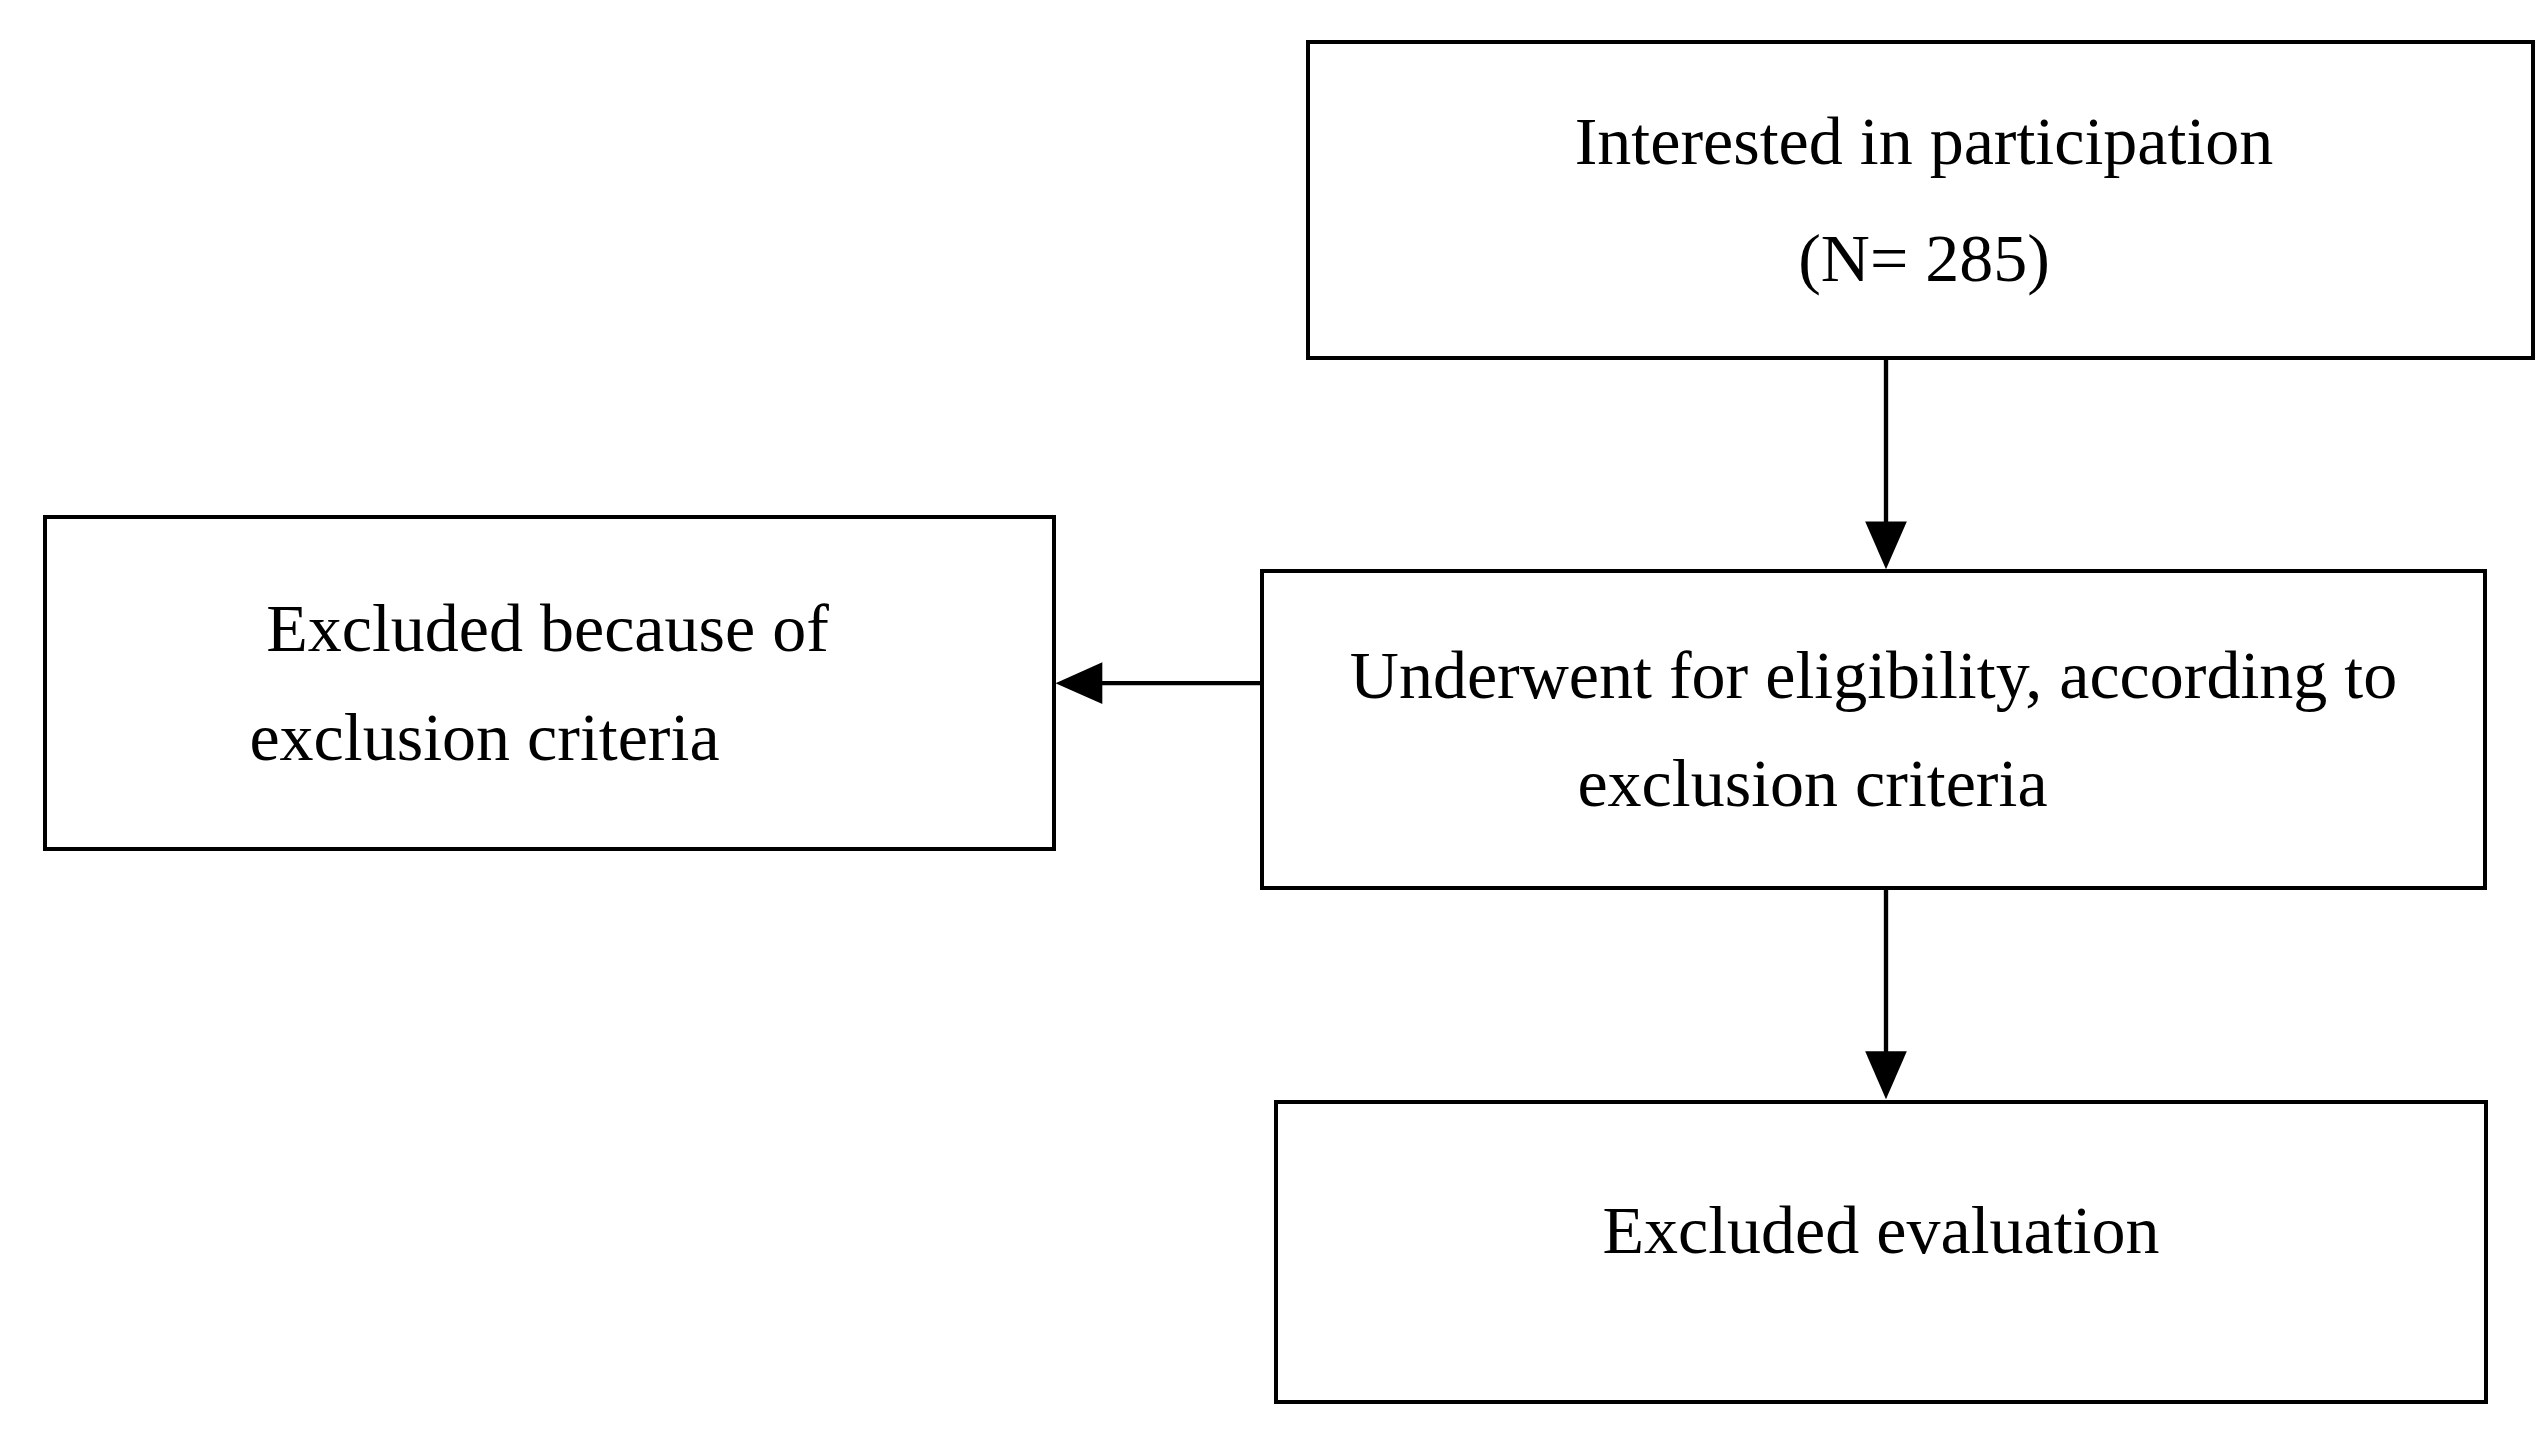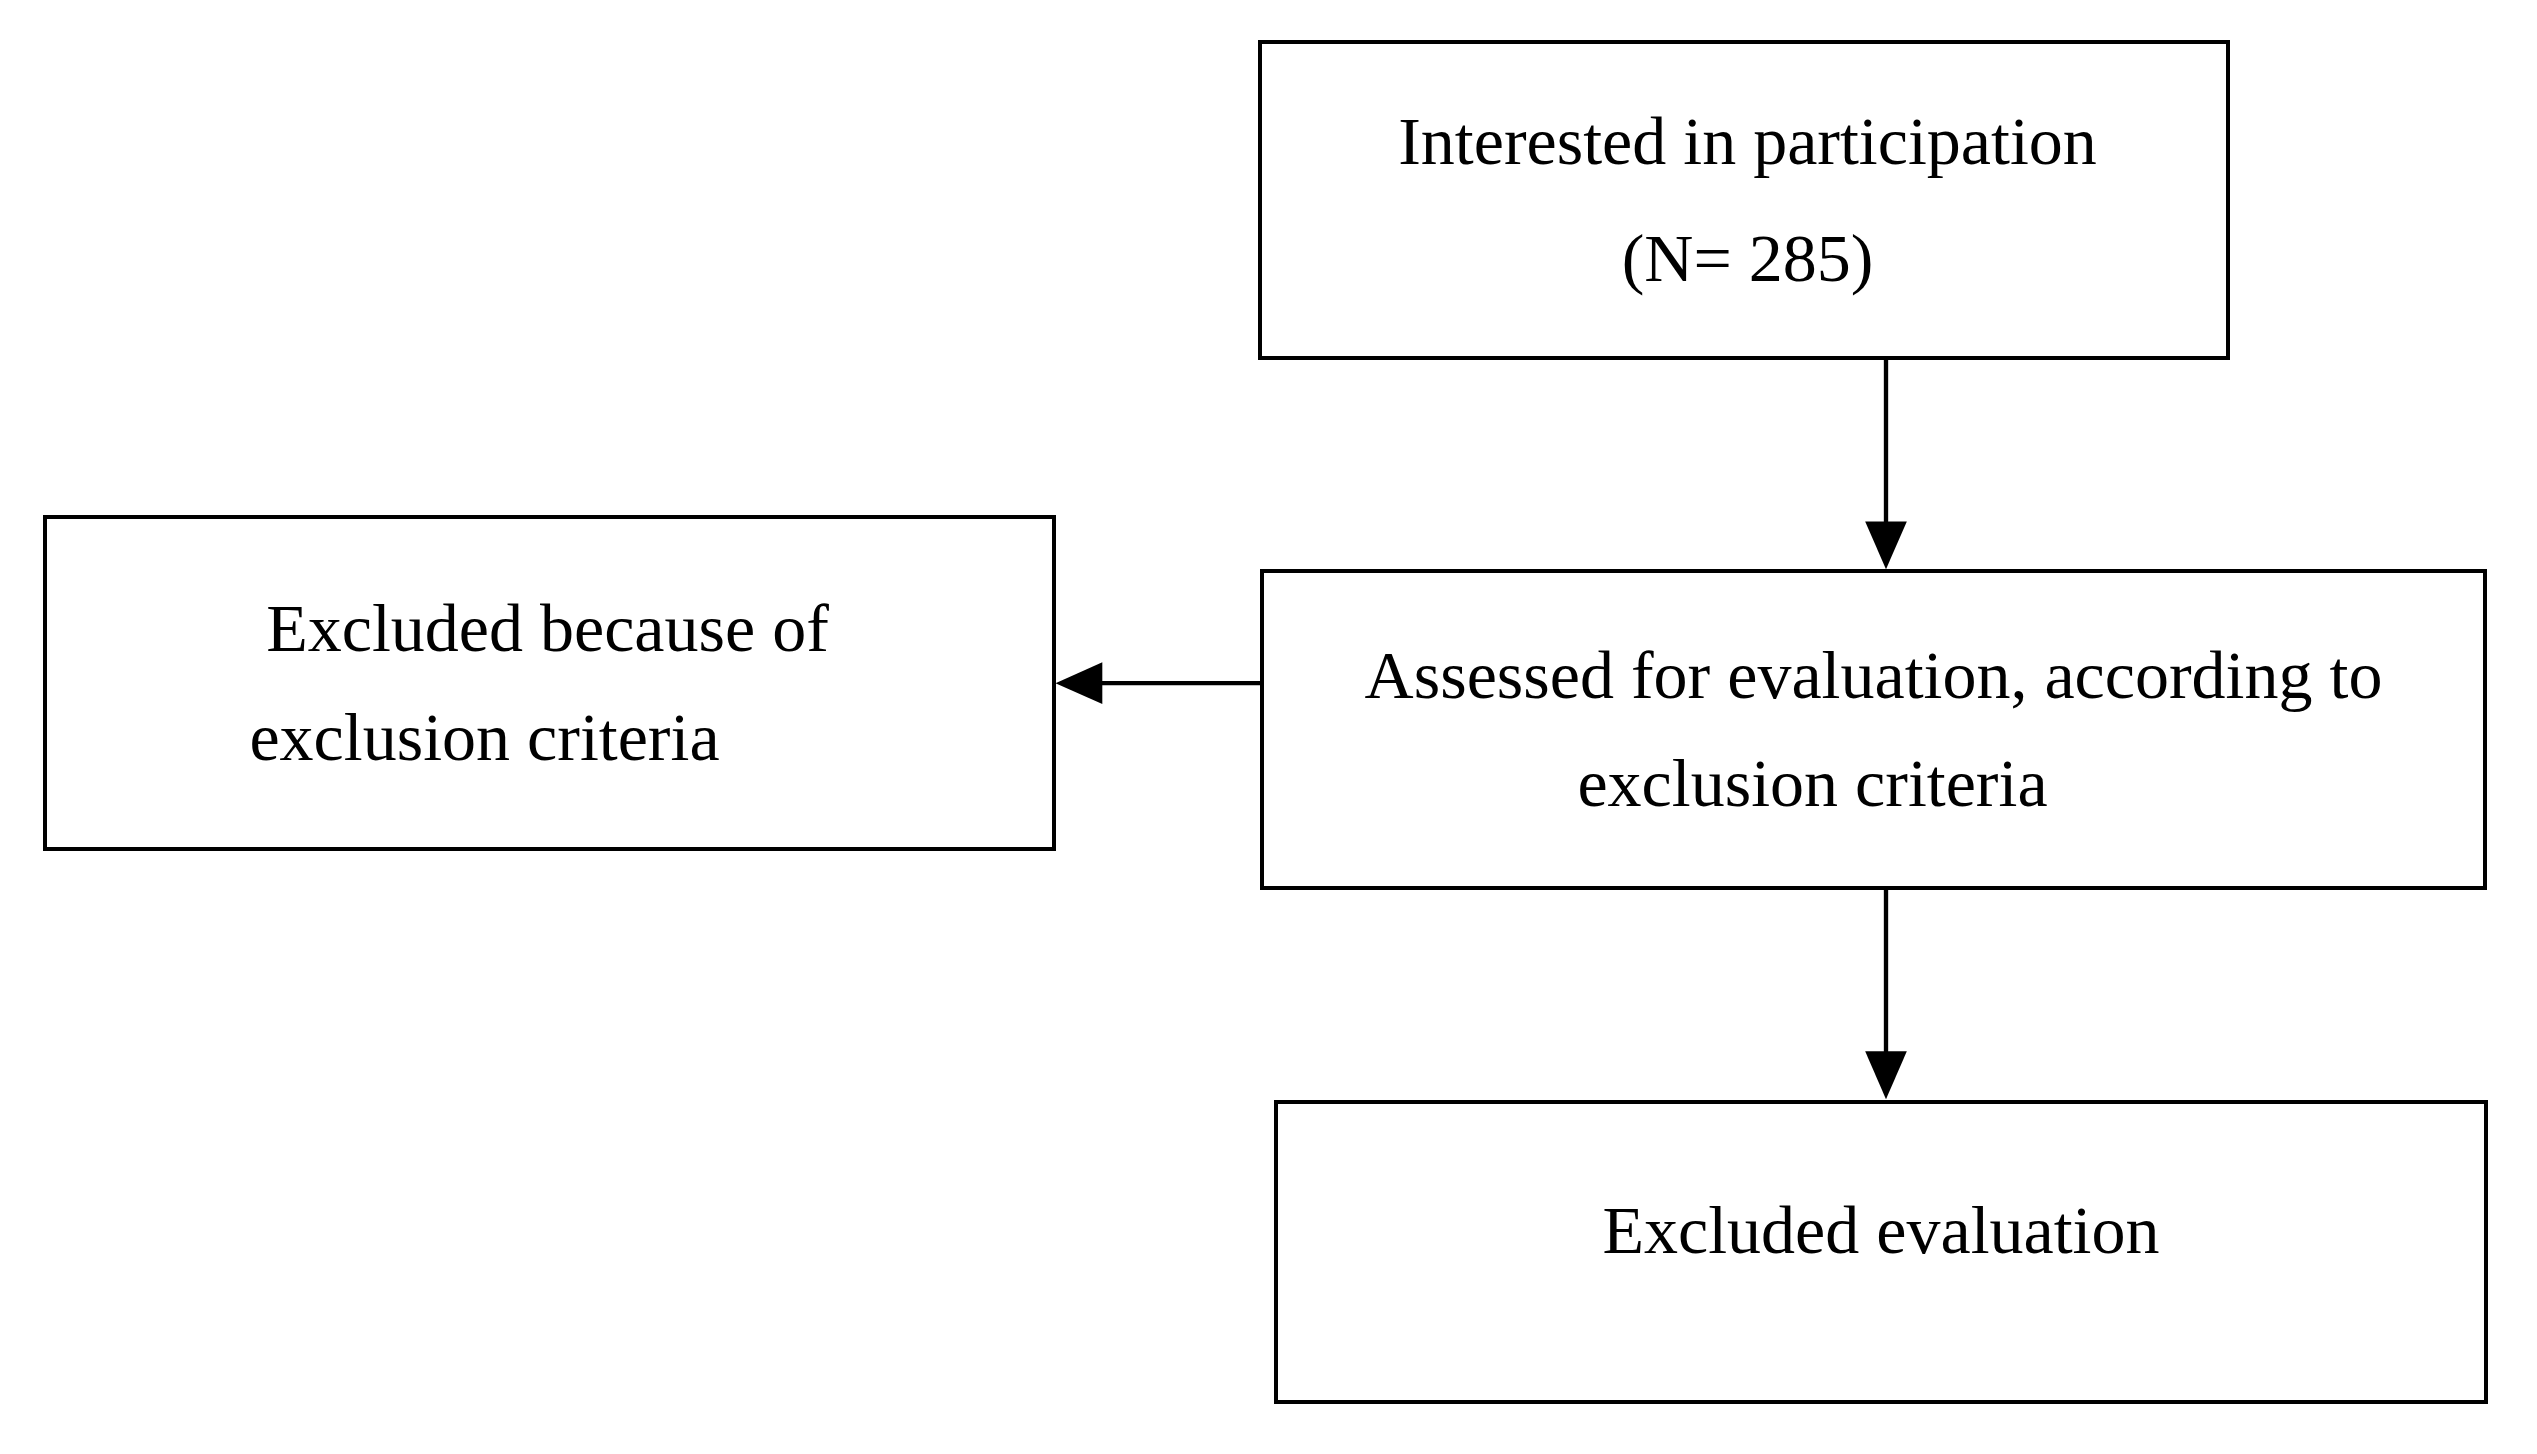--- a/index.html
+++ b/index.html
@@ -30,21 +30,21 @@
   }
   .box-line {
     font-size: 68px;
     line-height: 1.05;
     white-space: nowrap;
     color: #000000;
     text-align: center;
   }
   
   #box-interested {
-    left: 1258px;  top: 40px;   width: 972px; height: 320px; padding-left: 7px;
+    left: 1306px;  top: 40px;   width: 1229px; height: 320px; padding-left: 7px;
   }
   #box-interested .line-1 { margin-bottom: 45px; }
 
   #box-assessed {
     left: 1260px;  top: 569px;  width: 1227px; height: 321px;
   }
   #box-assessed .line-1 { margin-bottom: 37px; }
   #box-assessed .line-2 { margin-right: 122px; }
 
   #box-excluded {
@@ -71,21 +71,21 @@
 <body>
 
 <div id="canvas">
 
   <div class="flow-box" id="box-interested">
     <div class="box-line line-1">Interested in participation</div>
     <div class="box-line line-2">(N= 285)</div>
   </div>
 
   <div class="flow-box" id="box-assessed">
-    <div class="box-line line-1">Assessed for evaluation, according to</div>
+    <div class="box-line line-1">Underwent for eligibility, according to</div>
     <div class="box-line line-2">exclusion criteria</div>
   </div>
 
   <div class="flow-box" id="box-excluded">
     <div class="box-line line-1">Excluded because of</div>
     <div class="box-line line-2">exclusion criteria</div>
   </div>
 
   <div class="flow-box" id="box-underwent">
     <div class="box-line line-1">Excluded evaluation</div>

